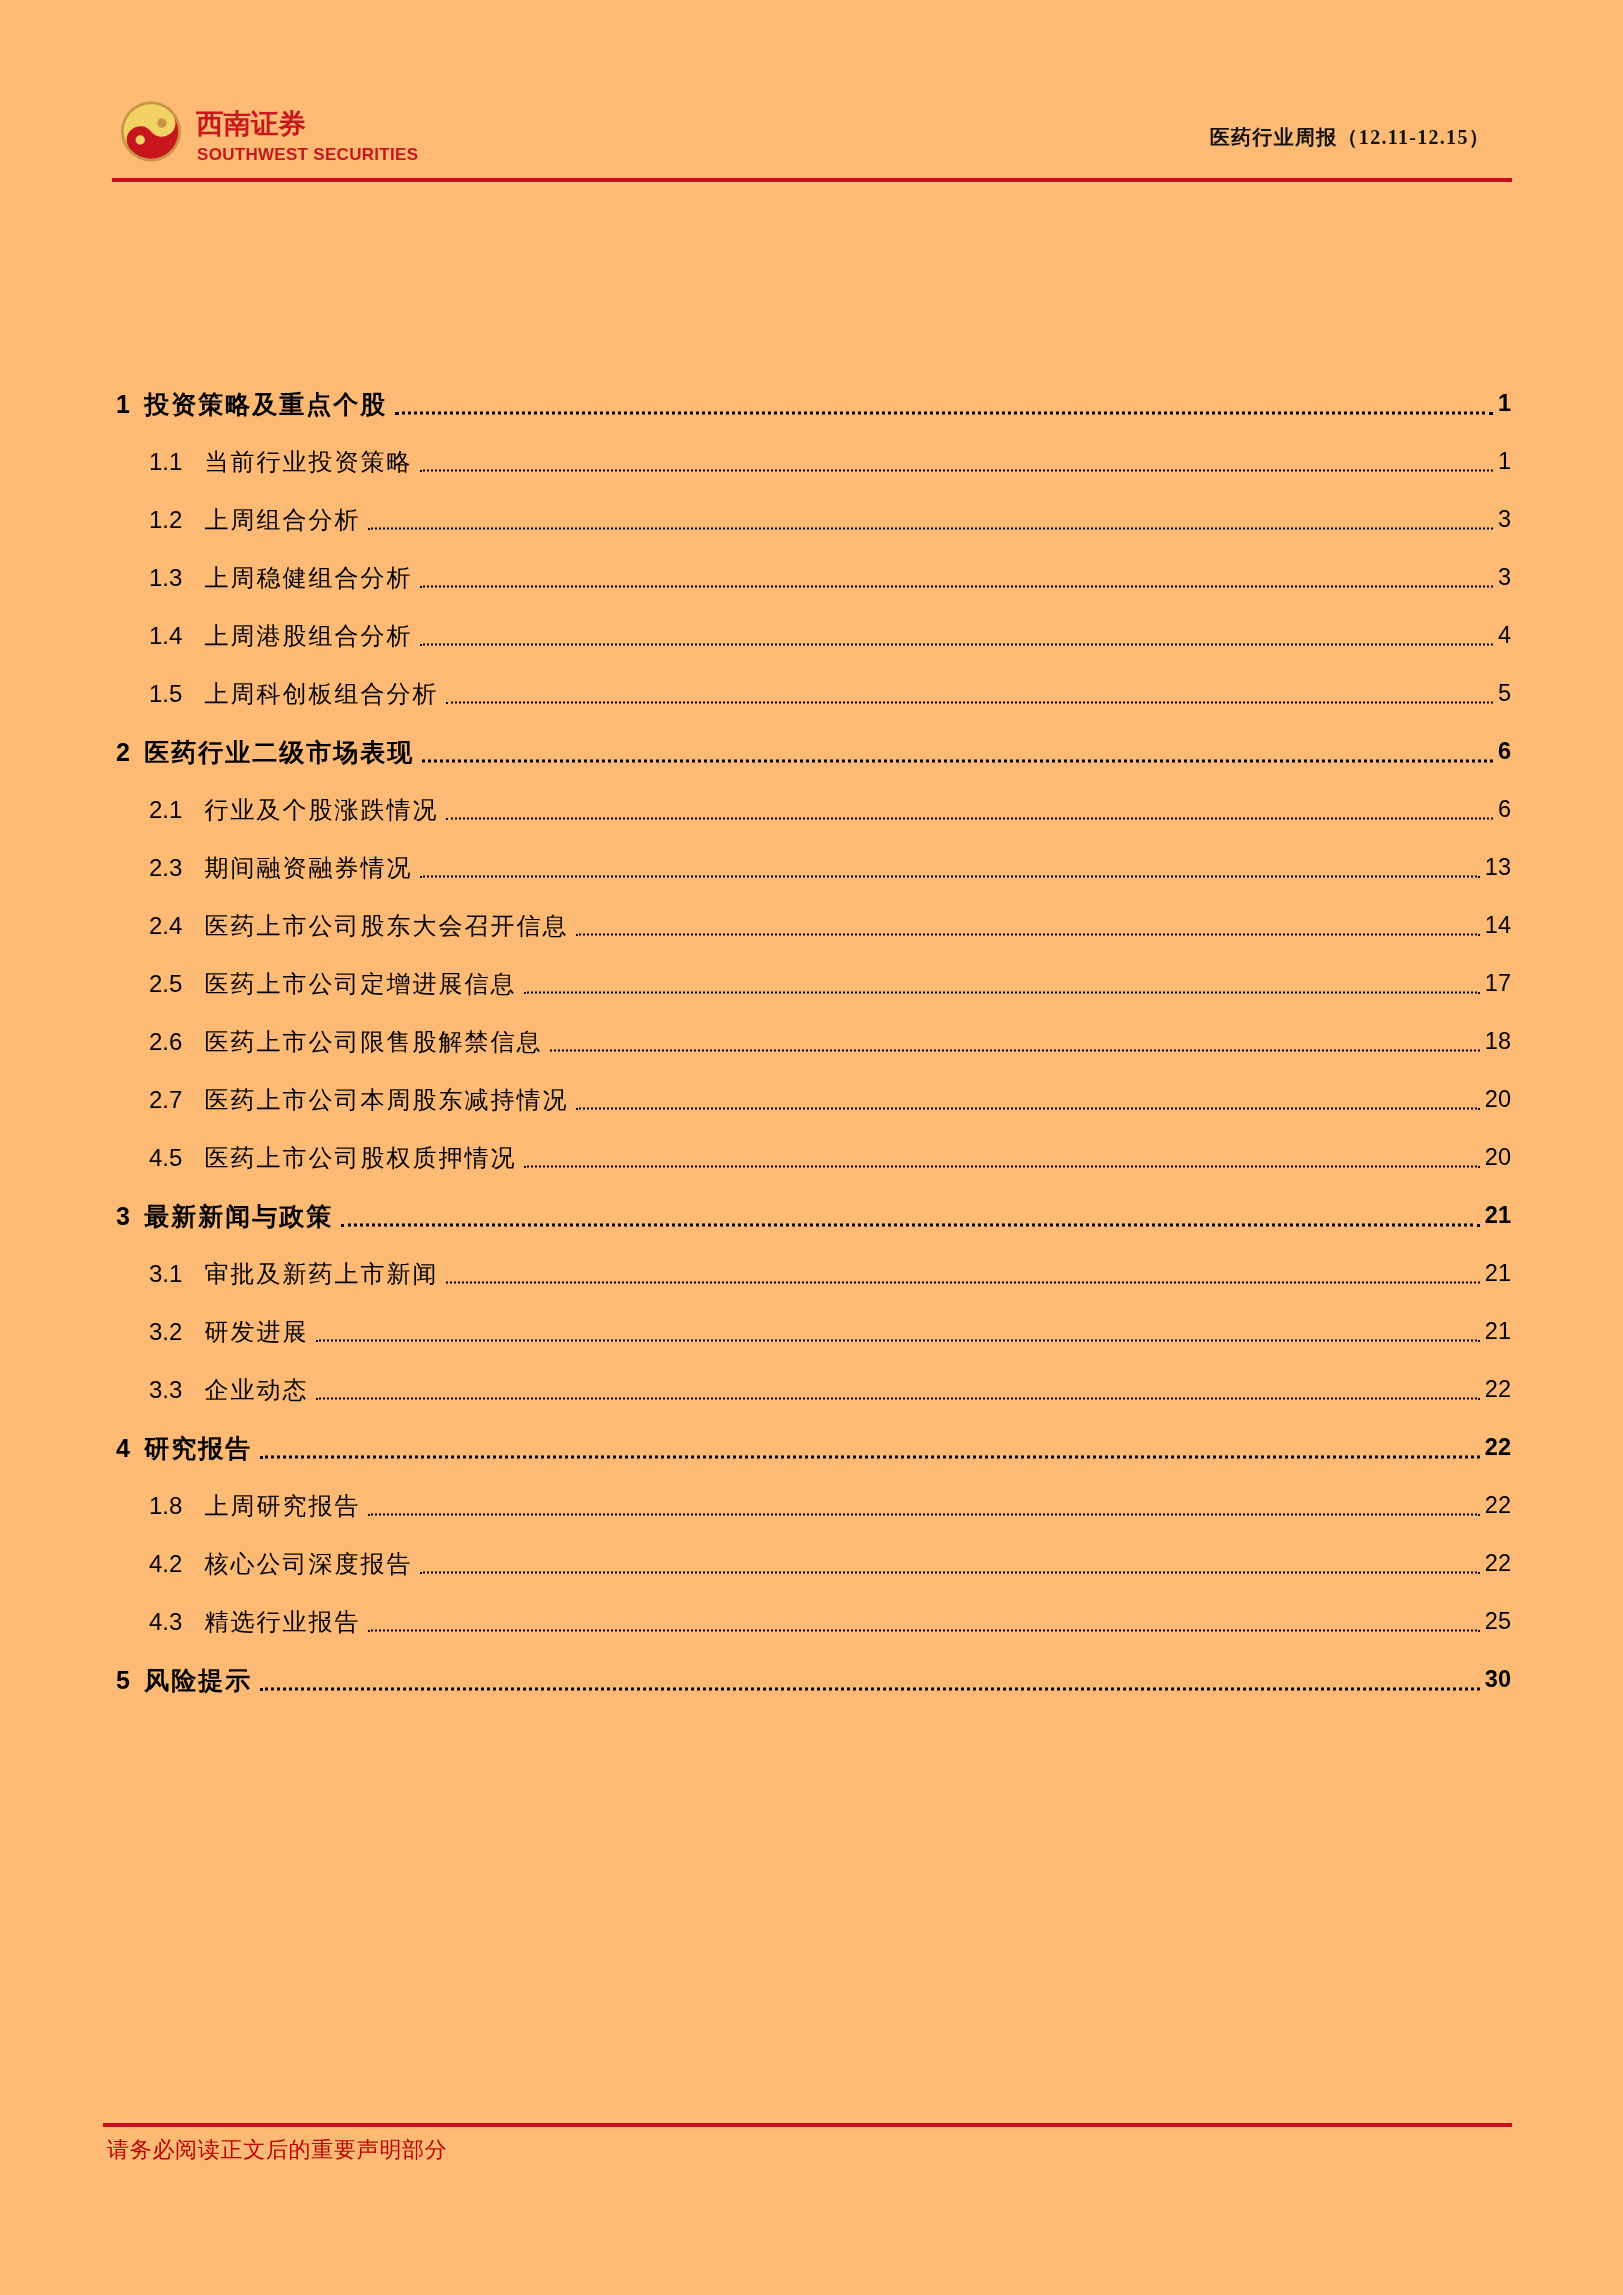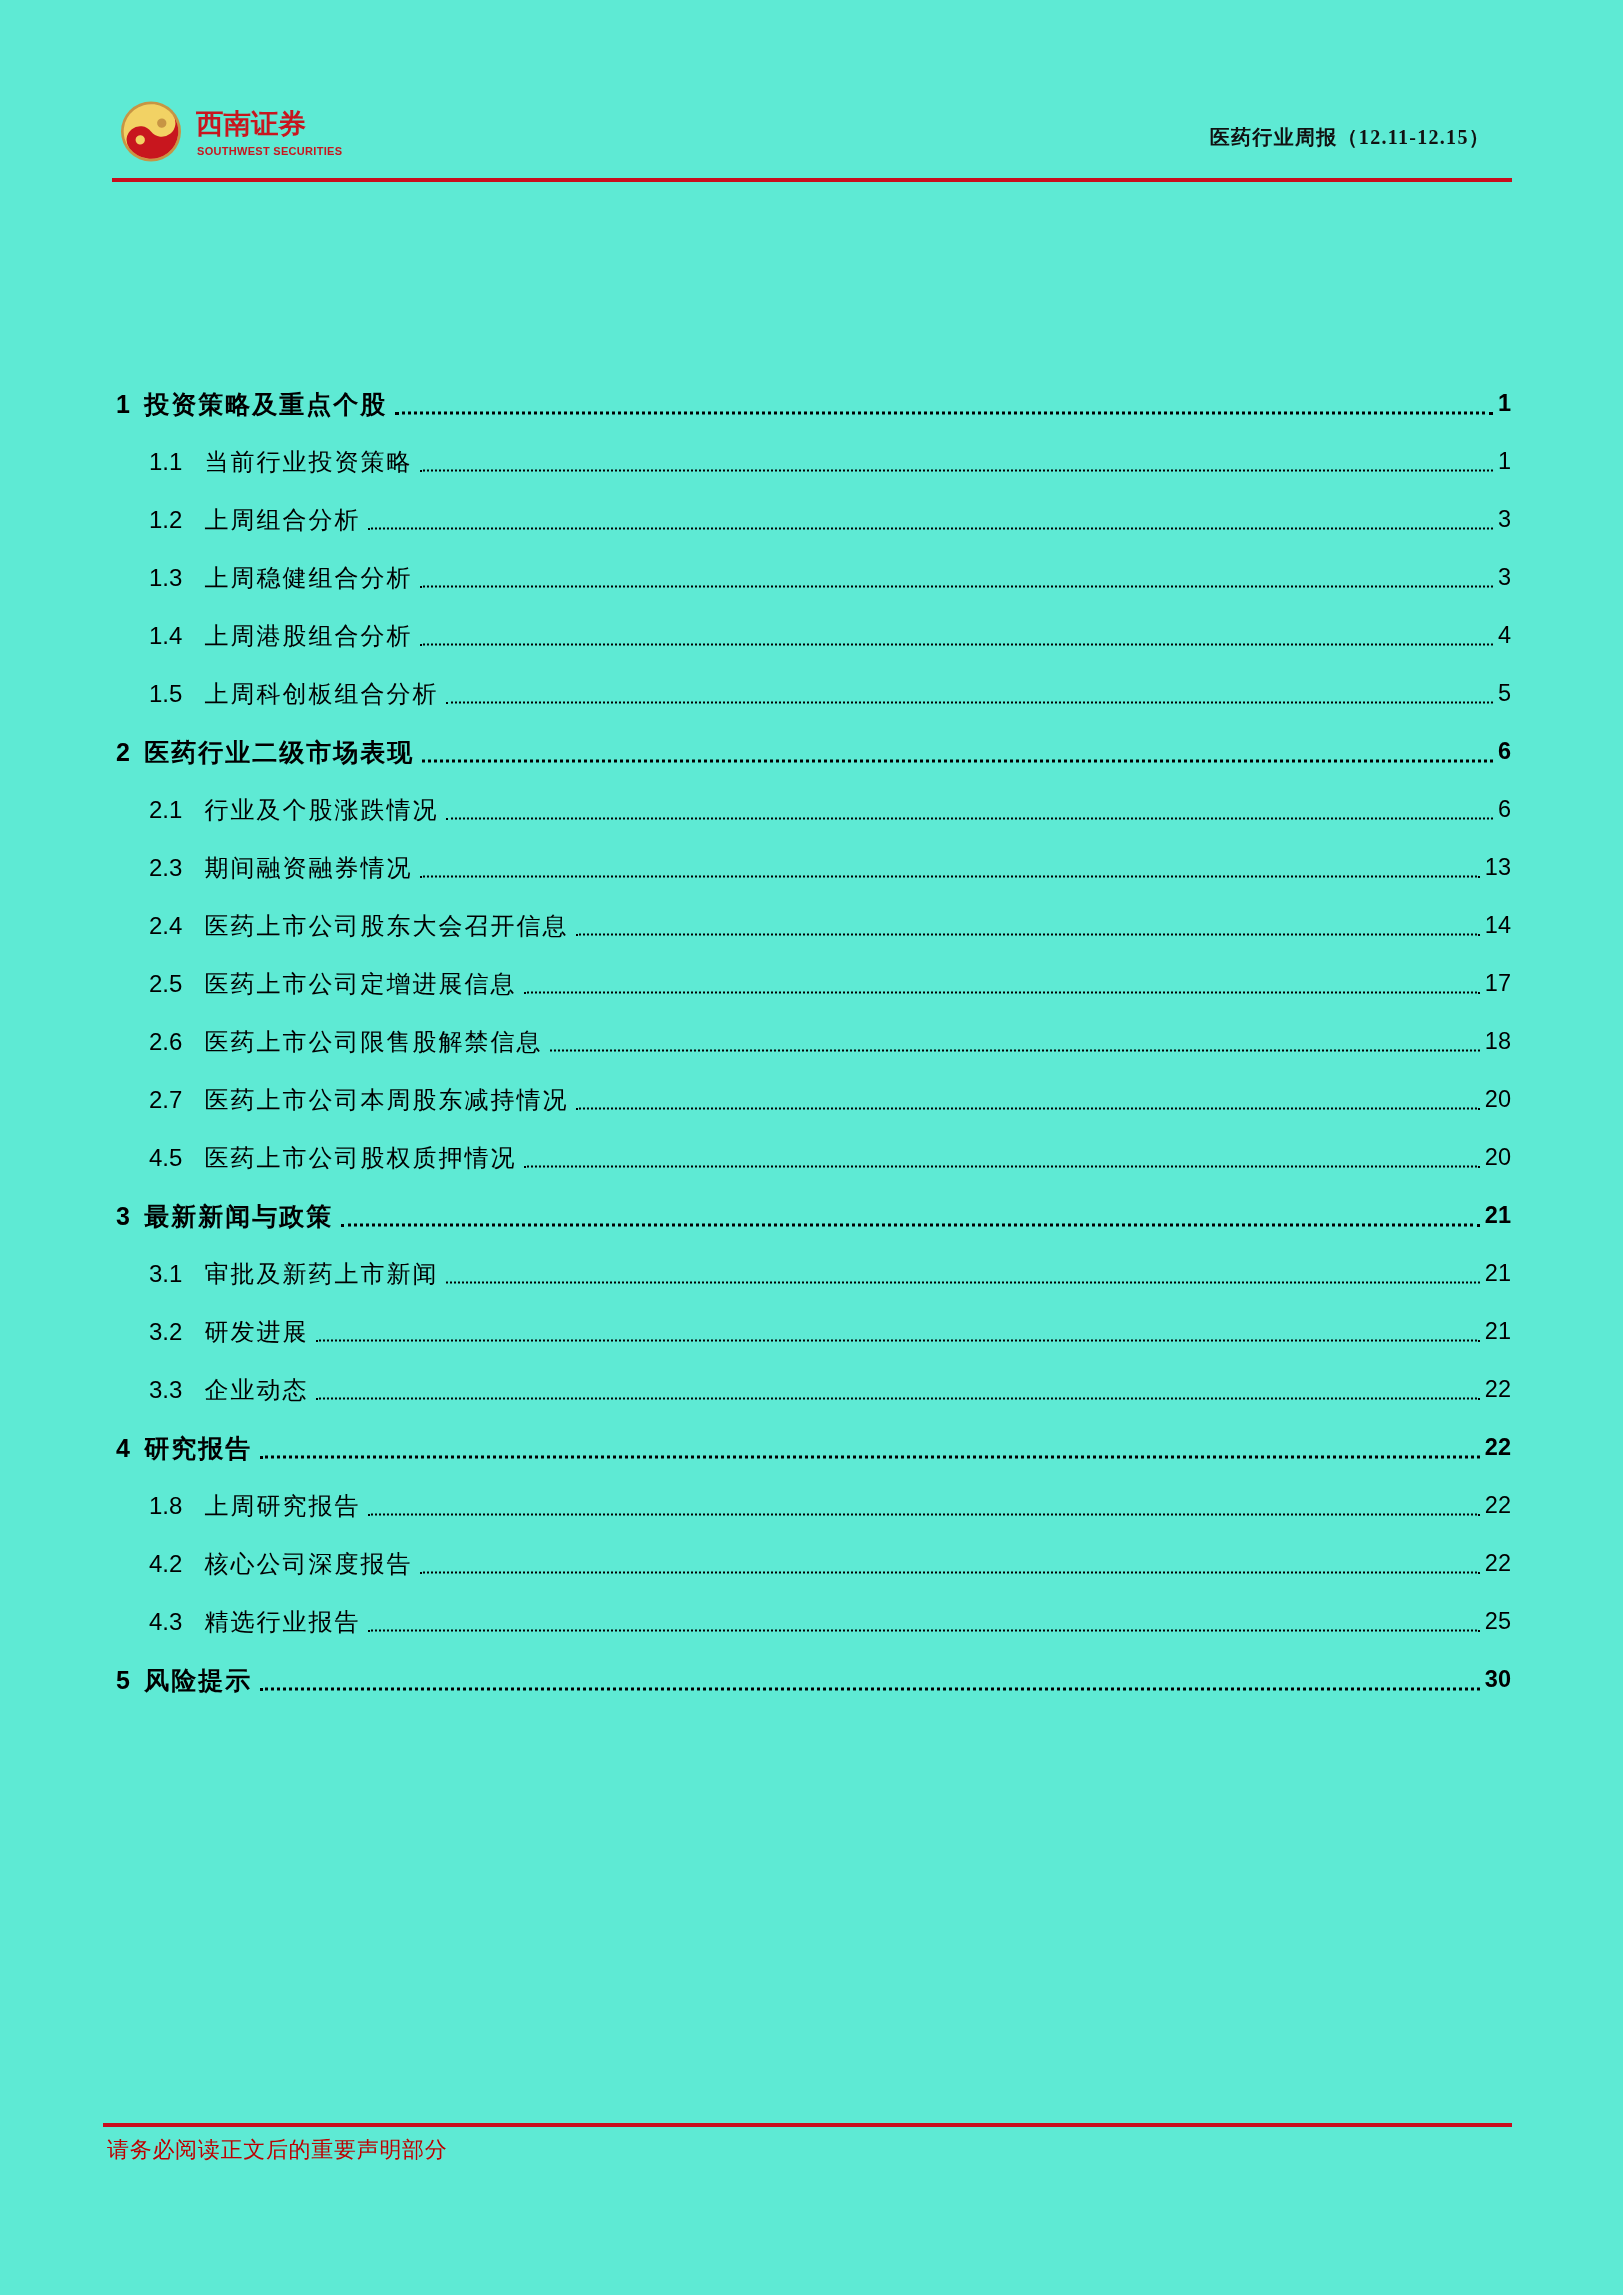--- a/index.html
+++ b/index.html
@@ -1,34 +1,34 @@
 <!DOCTYPE html>
 <html style="font-size:10.5px"><head>
 <meta charset="utf-8">
 <style>
   html,body{margin:0;padding:0;background:#ffffff;}
   #page{
     position:relative;
     width:1623px;height:2295px;
-    background:#5eead4;
+    background:#fdba74;
     font-family:"Liberation Sans","DejaVu Sans",sans-serif;
     color:#000;
     overflow:hidden;
   }
   
   #logo{position:absolute;left:121px;top:101px;width:60px;height:61px;}
   #logo-cn{
     position:absolute;left:196px;top:110px;
     font-size:27.5px;font-weight:bold;color:#c8161e;
     letter-spacing:0px;line-height:1;
     font-family:"Liberation Serif","DejaVu Serif",serif;
   }
   #logo-en{
     position:absolute;left:197px;top:146px;
-    font-size:11px;font-weight:bold;color:#c8161e;
+    font-size:17px;font-weight:bold;color:#c8161e;
     letter-spacing:0.3px;line-height:1;text-align:right;
   }
   #header-title{
     position:absolute;right:133px;top:126px;
     font-size:20px;font-weight:bold;color:#111;
     letter-spacing:1.3px;line-height:1.1;
     font-family:"Liberation Serif","DejaVu Serif",serif;
   }
   #header-rule{
     position:absolute;left:112px;right:111px;top:178px;height:3.9px;

